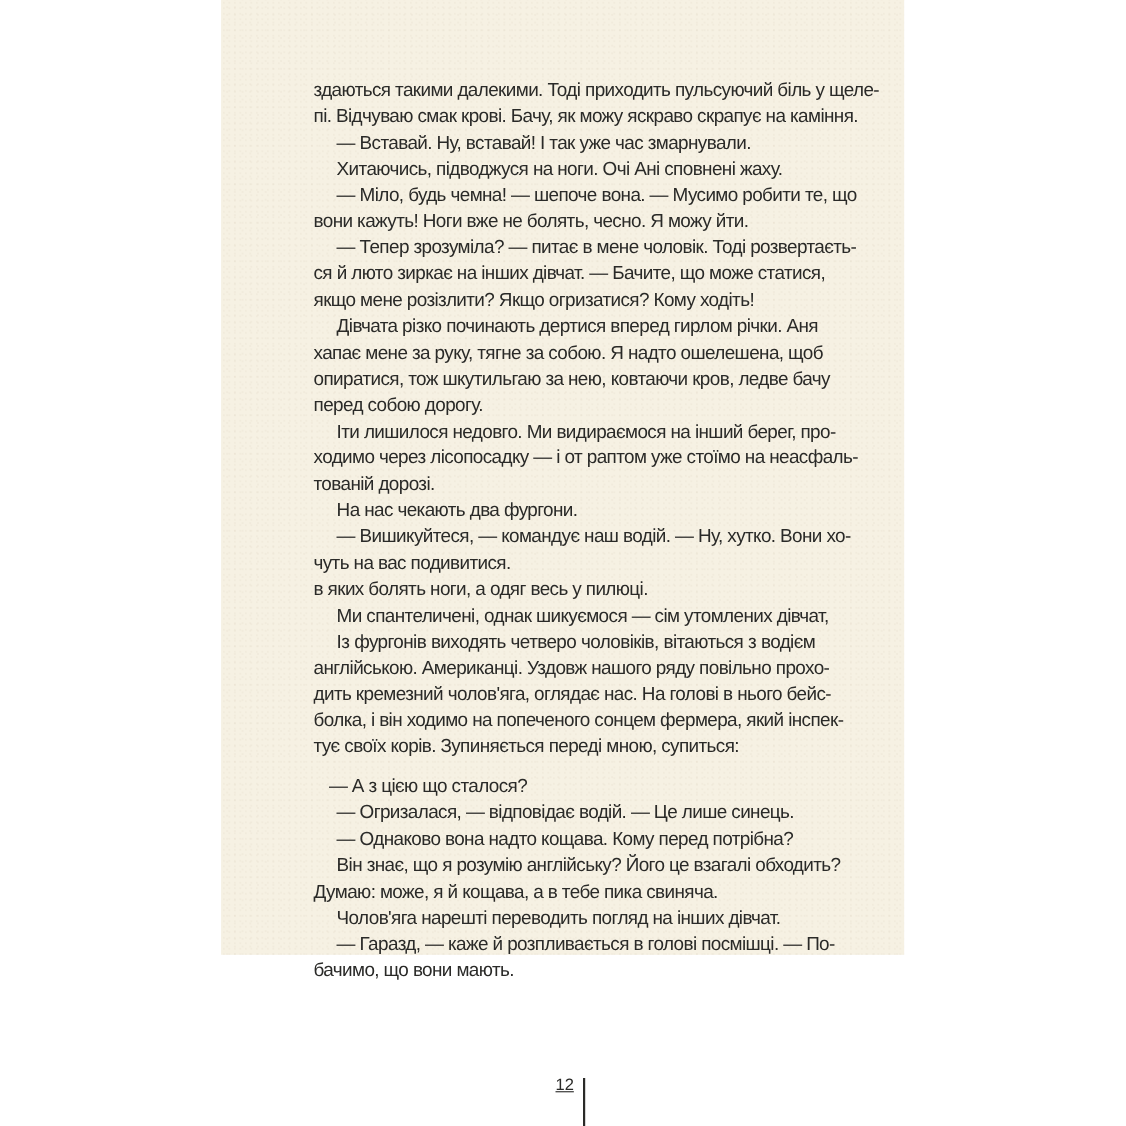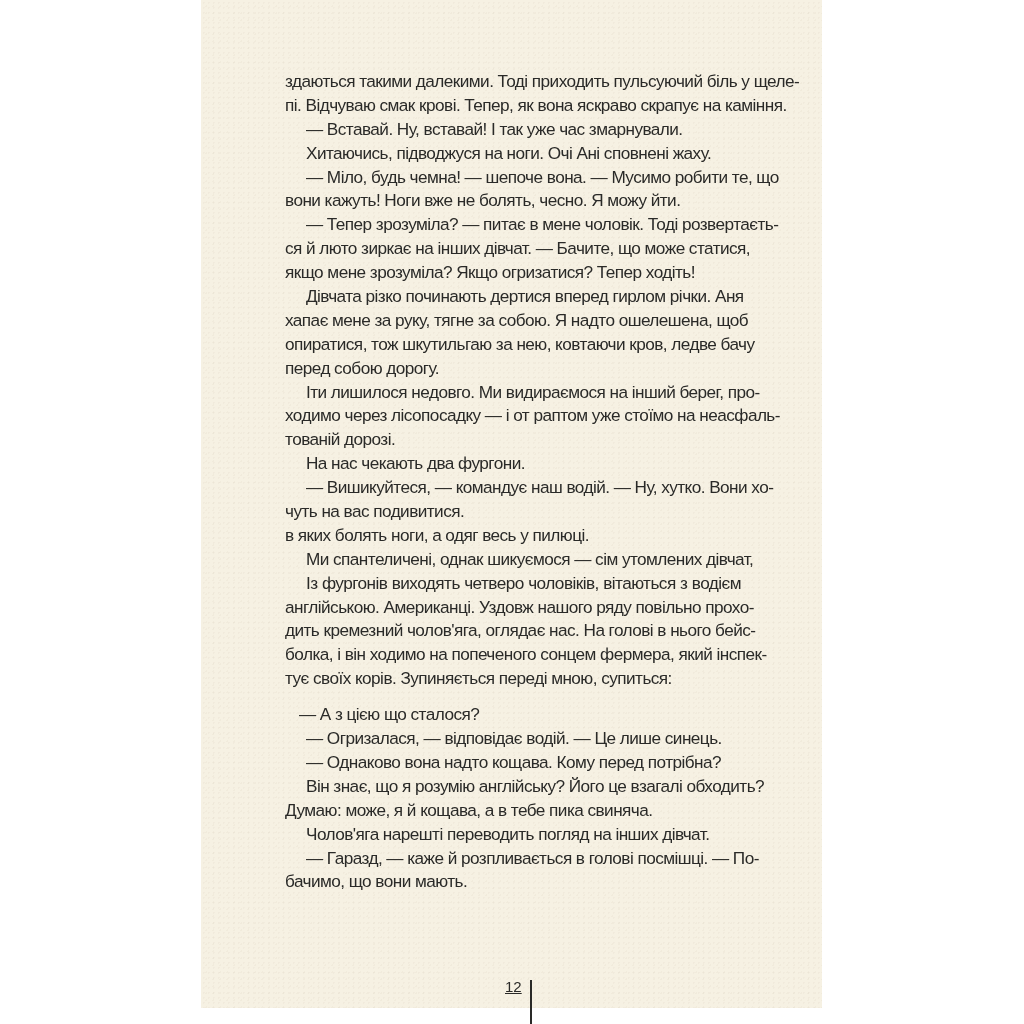--- a/index.html
+++ b/index.html
@@ -8,21 +8,21 @@
     width: 1024px;
     height: 1024px;
     background: #ffffff;
     overflow: hidden;
   }
   .page {
     position: absolute;
     left: 201px;
     top: 0;
     width: 621px;
-    height: 1008px;
+    height: 868px;
     background: #f6f1e3;
     background-image:
       radial-gradient(rgba(200,185,160,0.10) 1px, transparent 1px),
       radial-gradient(rgba(180,165,140,0.08) 1px, transparent 1px);
     background-size: 5px 5px, 7px 7px;
     background-position: 0 0, 2px 3px;
   }
   .text-block {
     position: absolute;
     left: 84px;
@@ -70,32 +70,32 @@
     background: #2a2a28;
   }
 </style>
 </head>
 <body>
 
 <div class="page">
   <div class="text-block">
 
     <span class="line">здаються такими далекими. Тоді приходить пульсуючий біль у щеле-</span>
-    <span class="line last">пі. Відчуваю смак крові. Тепер, як вона яскраво скрапує на каміння.</span>
+    <span class="line last">пі. Відчуваю смак крові. Бачу, як можу яскраво скрапує на каміння.</span>
 
     <span class="line last indent">— Вставай. Ну, вставай! І так уже час змарнували.</span>
 
     <span class="line last indent">Хитаючись, підводжуся на ноги. Очі Ані сповнені жаху.</span>
 
     <span class="line indent">— Міло, будь чемна! — шепоче вона. — Мусимо робити те, що</span>
     <span class="line last">вони кажуть! Ноги вже не болять, чесно. Я можу йти.</span>
 
     <span class="line indent">— Тепер зрозуміла? — питає в мене чоловік. Тоді розвертаєть-</span>
     <span class="line">ся й люто зиркає на інших дівчат. — Бачите, що може статися,</span>
-    <span class="line last">якщо мене зрозуміла? Якщо огризатися? Тепер ходіть!</span>
+    <span class="line last">якщо мене розізлити? Якщо огризатися? Кому ходіть!</span>
 
     <span class="line indent">Дівчата різко починають дертися вперед гирлом річки. Аня</span>
     <span class="line">хапає мене за руку, тягне за собою. Я надто ошелешена, щоб</span>
     <span class="line">опиратися, тож шкутильгаю за нею, ковтаючи кров, ледве бачу</span>
     <span class="line last">перед собою дорогу.</span>
 
     <span class="line indent">Іти лишилося недовго. Ми видираємося на інший берег, про-</span>
     <span class="line">ходимо через лісопосадку — і от раптом уже стоїмо на неасфаль-</span>
     <span class="line last">тованій дорозі.</span>
 

